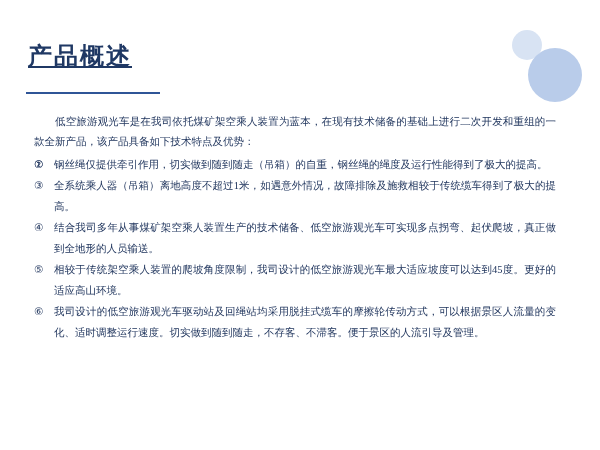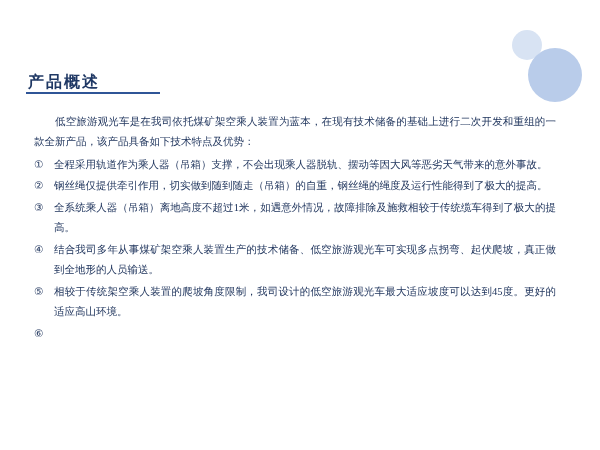--- a/index.html
+++ b/index.html
@@ -43,26 +43,27 @@
     right: 58px;
     top: 30px;
     width: 30px;
     height: 30px;
     border-radius: 50%;
     background: #d8e3f3;
   }
   .title {
     position: absolute;
     left: 28px;
-    top: 72px;
-    font-size: 16px;
+    top: 40px;
+    font-size: 24px;
     font-weight: bold;
     color: #1f3864;
     letter-spacing: 2px;
     font-family: "Liberation Serif", serif;
+    text-decoration: underline;
   }
   .title-underline {
     position: absolute;
     left: 26px;
     top: 92px;
     width: 134px;
     height: 2px;
     background: #2f5597;
   }
   .body {
@@ -113,37 +114,37 @@
   </div>
 
   <div class="title">产品概述</div>
   <div class="title-underline"></div>
 
   <div class="body">
     <p class="intro">低空旅游观光车是在我司依托煤矿架空乘人装置为蓝本，在现有技术储备的基础上进行二次开发和重组的一款全新产品，该产品具备如下技术特点及优势：</p>
     <ol class="points">
       <li>
         <span class="marker">①</span>
-        <span>全程采用轨道作为乘人器（吊箱）支撑，不会出现乘人器脱轨、摆动等因大风等恶劣天气带来的意外事故。</span>
       </li>
       <li>
         <span class="marker">②</span>
         <span>钢丝绳仅提供牵引作用，切实做到随到随走（吊箱）的自重，钢丝绳的绳度及运行性能得到了极大的提高。</span>
       </li>
       <li>
         <span class="marker">③</span>
         <span>全系统乘人器（吊箱）离地高度不超过1米，如遇意外情况，故障排除及施救相较于传统缆车得到了极大的提高。</span>
       </li>
       <li>
         <span class="marker">④</span>
         <span>结合我司多年从事煤矿架空乘人装置生产的技术储备、低空旅游观光车可实现多点拐弯、起伏爬坡，真正做到全地形的人员输送。</span>
       </li>
       <li>
         <span class="marker">⑤</span>
         <span>相较于传统架空乘人装置的爬坡角度限制，我司设计的低空旅游观光车最大适应坡度可以达到45度。更好的适应高山环境。</span>
       </li>
       <li>
         <span class="marker">⑥</span>
+        <span>我司设计的低空旅游观光车驱动站及回绳站均采用脱挂式缆车的摩擦轮传动方式，可以根据景区人流量的变化、适时调整运行速度。切实做到随到随走，不存客、不滞客。便于景区的人流引导及管理。</span>
       </li>
     </ol>
   </div>
 
 </div>
 
 </body></html>

